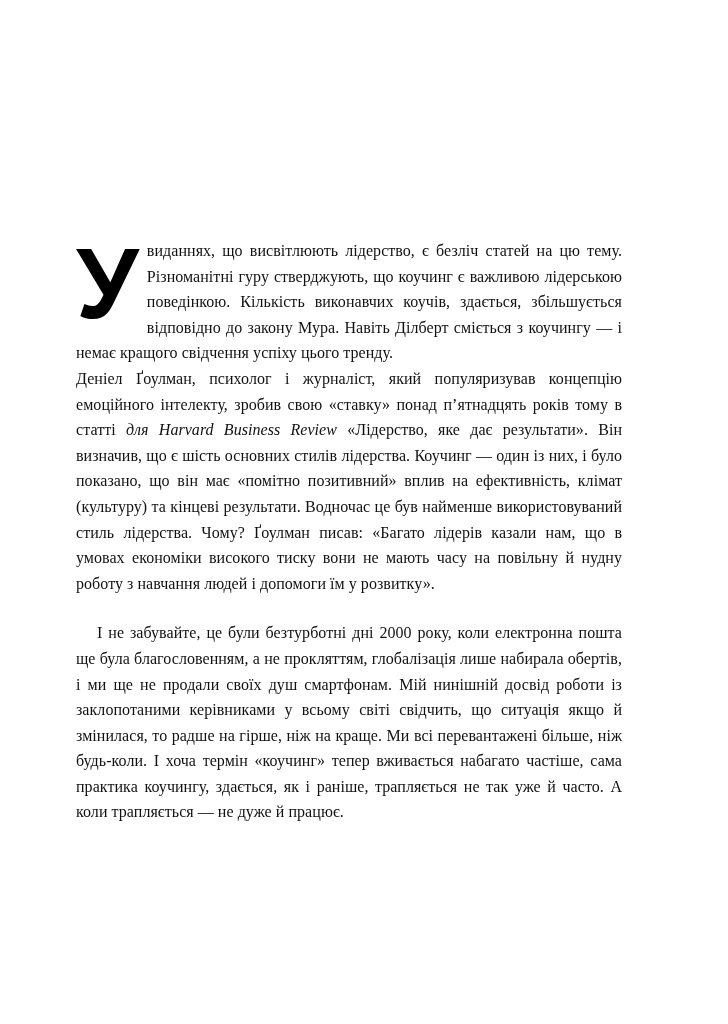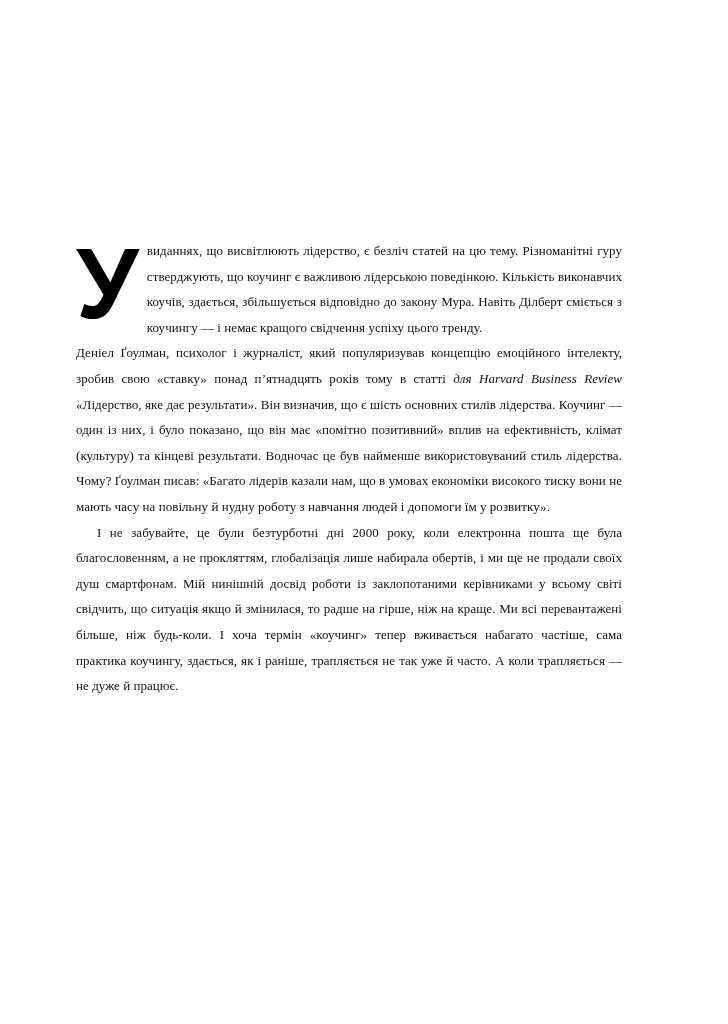--- a/index.html
+++ b/index.html
@@ -17,31 +17,32 @@
     color: #111111;
   }
   .text-column {
     position: absolute;
     left: 76px;
     top: 238px;
     width: 546px;
   }
   p.body-par {
     margin: 0;
-    font-size: 13px;
+    font-size: 16px;
     line-height: 25.6px;
     text-align: justify;
     text-justify: inter-word;
     hyphens: manual;
     -webkit-hyphens: manual;
     color: #111111;
     letter-spacing: 0.05px;
   }
   p.body-par + p.body-par {
     text-indent: 21px;
+    margin-top: 24px;
   }
   .dropcap-par {
     position: relative;
   }
   .dropcap {
     float: left;
     font-family: "Liberation Sans", "DejaVu Sans", sans-serif;
     font-weight: 700;
     font-size: 101px;
     line-height: 0.86;

